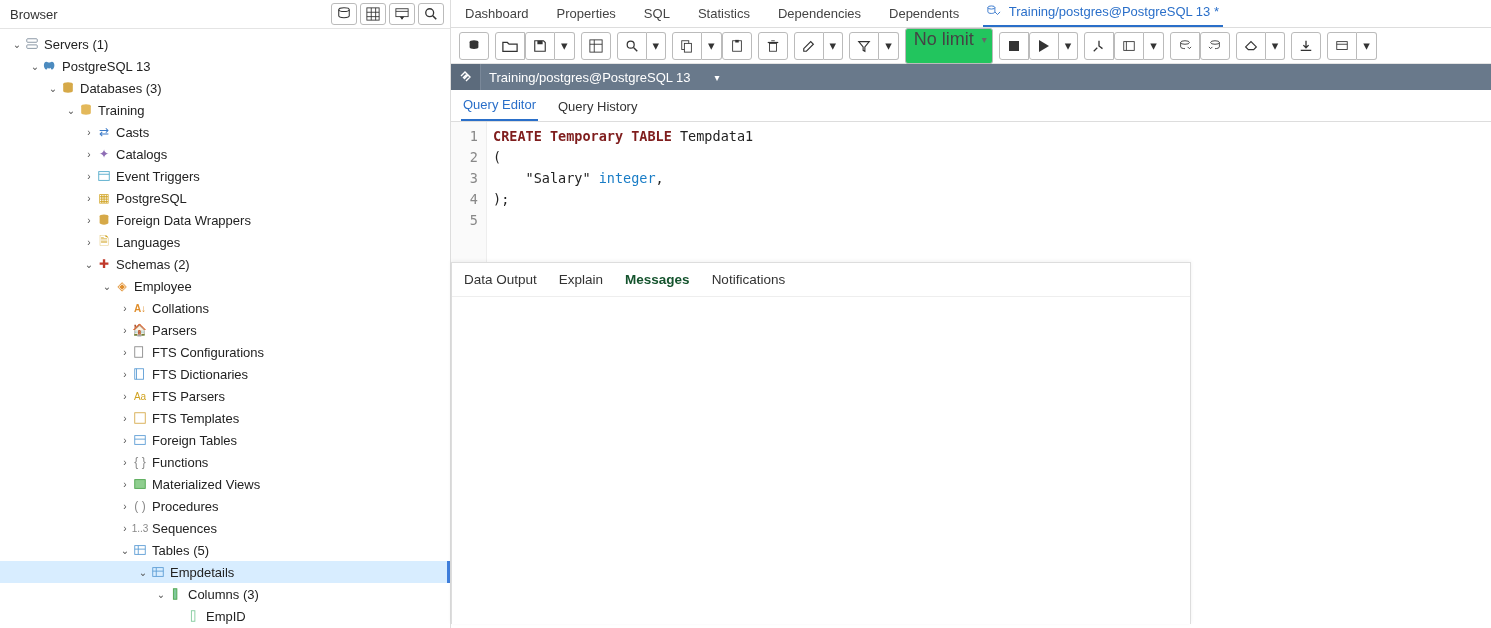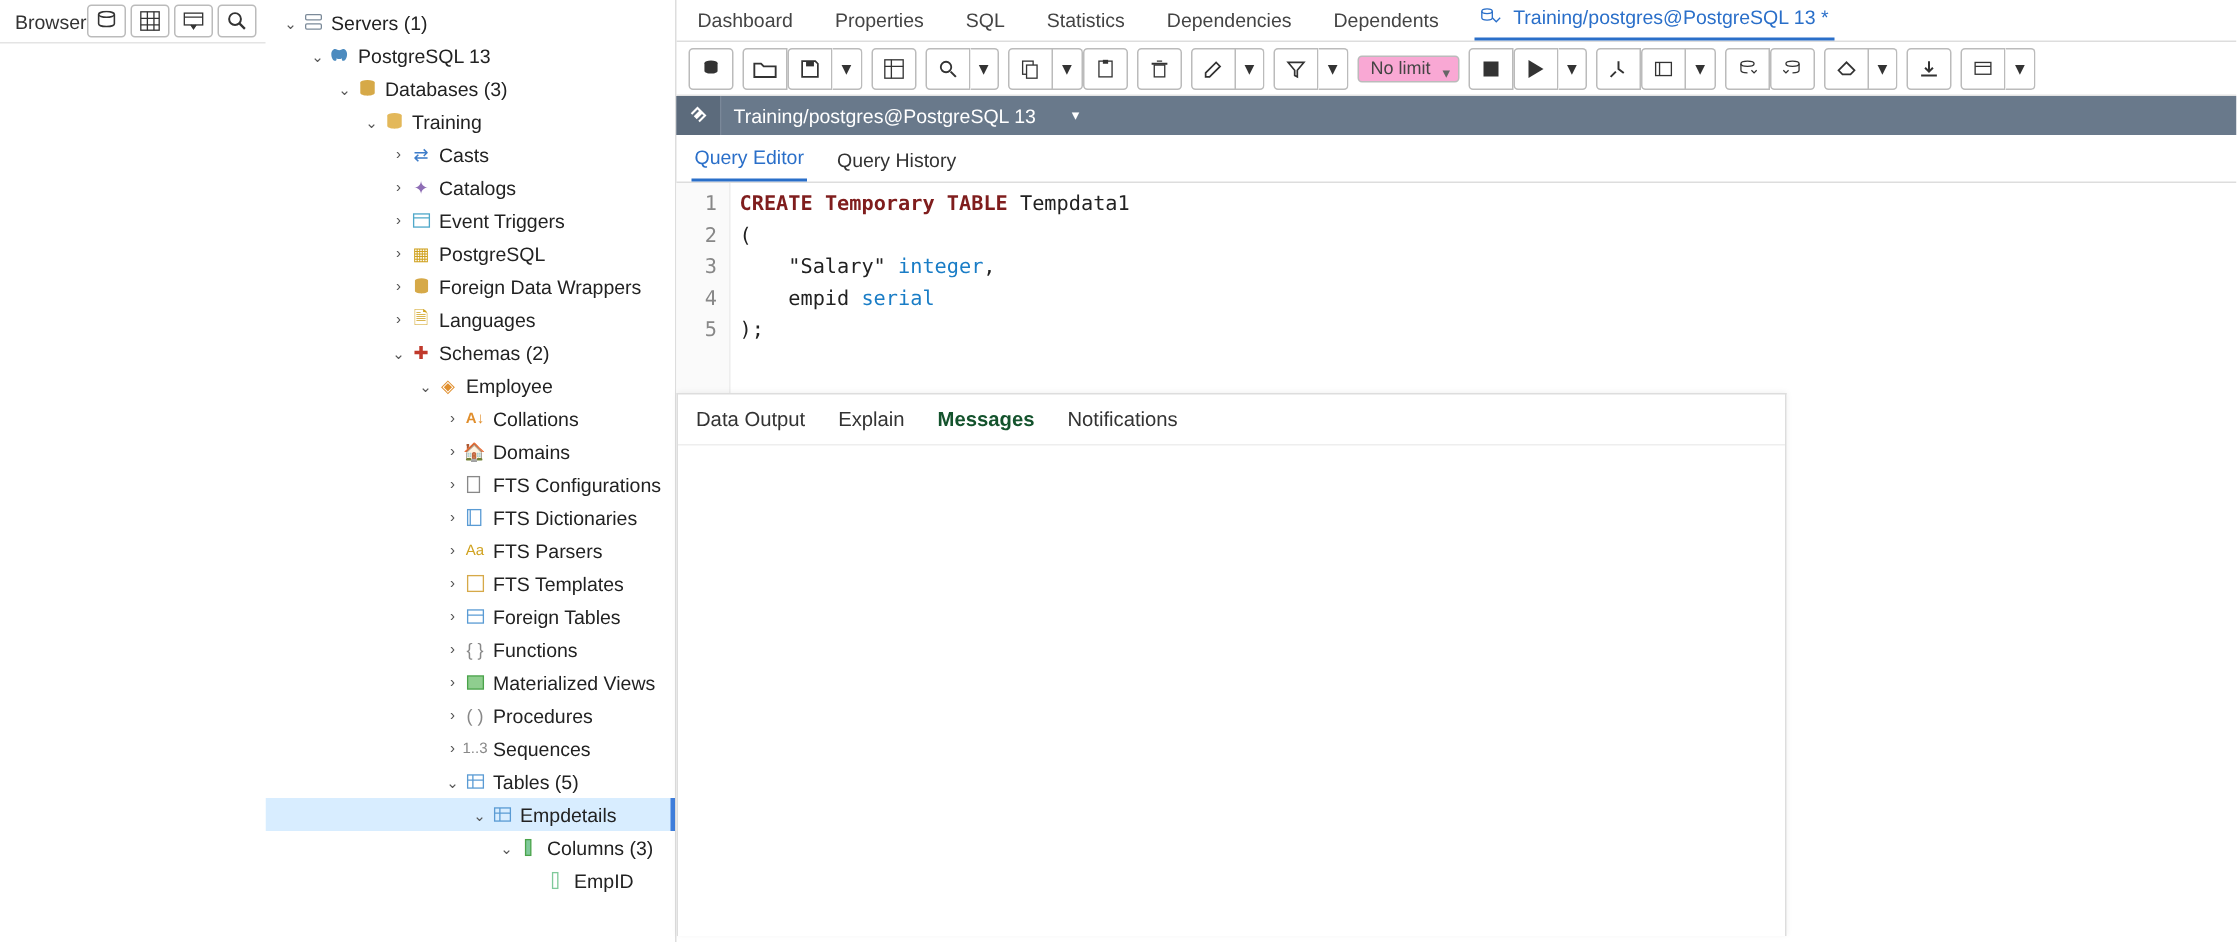--- a/index.html
+++ b/index.html
@@ -11,21 +11,21 @@
     color: #222;
     background: #fff;
     overflow: hidden;
   }
   .app { display: flex; height: 100%; }
   
   .sidebar {
     width: 451px;
     border-right: 1px solid #ddd;
     display: flex;
-    flex-direction: row;
+    flex-direction: column;
   }
   .sidebar-header {
     height: 29px;
     display: flex;
     align-items: center;
     border-bottom: 1px solid #e4e4e4;
     padding: 0 6px 0 10px;
   }
   .sidebar-title { flex: 1; font-size: 13px; color: #333; }
   .sidebar-btns { display: flex; gap: 3px; }
@@ -118,27 +118,27 @@
     align-items: center;
     justify-content: center;
     font-size: 13px;
     color: #333;
     cursor: pointer;
   }
   .tb-btn.small-caret { min-width:18px; border-left:none; border-top-left-radius:0; border-bottom-left-radius:0; }
   .tb-join-left { border-top-right-radius:0; border-bottom-right-radius:0; }
   .tb-group { display:flex; }
   .tb-select {
-    height: 18px;
+    height: 36px;
     border: 1px solid #bbb;
     border-radius: 3px;
     padding: 0 18px 0 8px;
-    font-size: 12px;
+    font-size: 18px;
     color: #444;
-    background: #f9a8d4;
+    background: #22c55e;
     position: relative;
   }
   .tb-select::after {
     content: "▾"; position:absolute; right:5px; top:5px; font-size:10px; color:#666;
   }
   
   .conn-bar {
     height: 26px;
     background: #69798b;
     display: flex;
@@ -369,21 +369,21 @@
           <span class="ico">
             <span class="c-orange" style="font-size:10px;font-weight:bold">A↓</span>
           </span>
           <span class="lbl">Collations</span>
         </div>
         <div class="tree-row" style="padding-left: 120px;">
           <span class="tw">›</span>
           <span class="ico">
             <span class="c-blue">🏠</span>
           </span>
-          <span class="lbl">Domains</span>
+          <span class="lbl">Parsers</span>
         </div>
         <div class="tree-row" style="padding-left: 120px;">
           <span class="tw">›</span>
           <span class="ico">
             <svg width="14" height="14" viewBox="0 0 16 16">
               <rect x="2" y="2" width="9" height="12" fill="none" stroke="#888"></rect>
             </svg>
           </span>
           <span class="lbl">FTS Configurations</span>
         </div>
@@ -681,21 +681,21 @@
 
     <div class="editor-area">
       <div class="editor">
         <div class="gutter" id="gutter">
             <div>1</div>
             <div>2</div>
             <div>3</div>
             <div>4</div>
             <div>5</div>
           </div>
-        <div class="code" id="code"><div><span class="kw">CREATE</span><span> </span><span class="kw">Temporary</span><span> </span><span class="kw">TABLE</span><span> Tempdata1</span></div><div><span>(</span></div><div><span>    "Salary" </span><span class="typ">integer</span><span>,</span></div><div><span>    empid </span><span class="typ">serial</span></div><div><span>);</span></div></div>
+        <div class="code" id="code"><div><span class="kw">CREATE</span><span> </span><span class="kw">Temporary</span><span> </span><span class="kw">TABLE</span><span> Tempdata1</span></div><div><span>(</span></div><div><span>    "Salary" </span><span class="typ">integer</span><span>,</span></div><div><span>);</span></div></div>
       </div>
 
       <div class="output-panel">
         <div class="out-tabs">
           <div class="out-tab">Data Output</div>
           <div class="out-tab">Explain</div>
           <div class="out-tab active">Messages</div>
           <div class="out-tab">Notifications</div>
         </div>
       </div>

